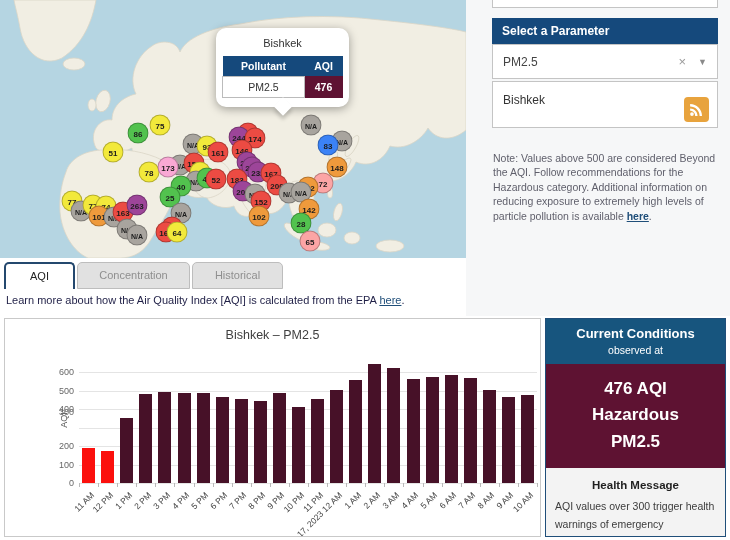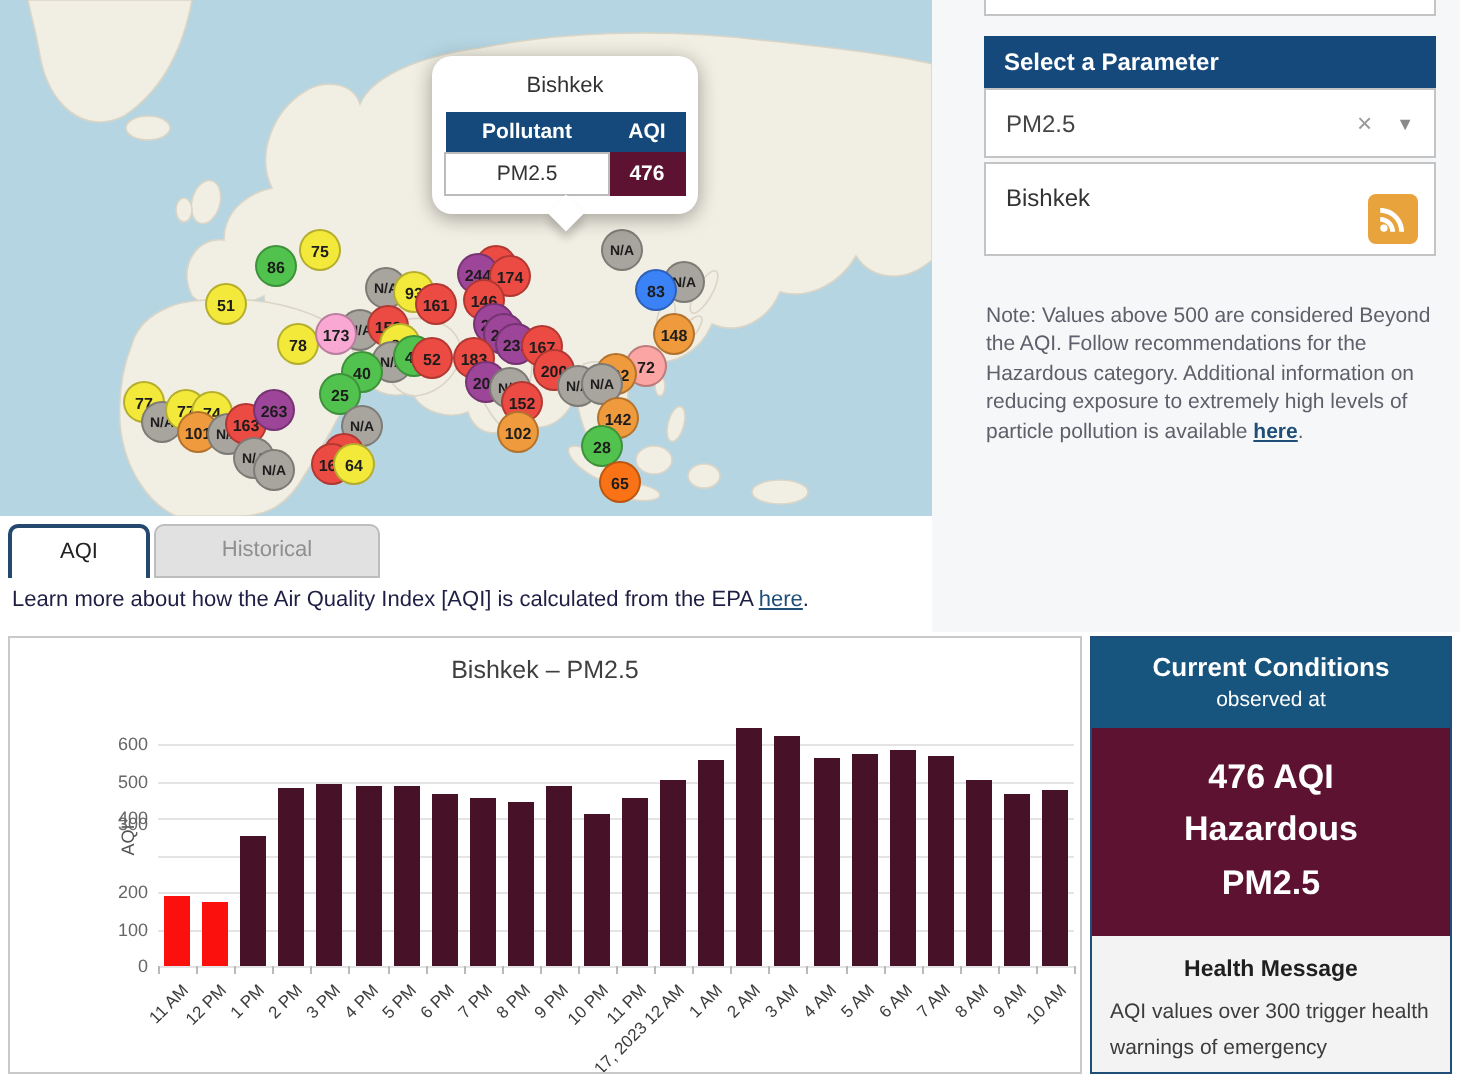--- a/index.html
+++ b/index.html
@@ -168,21 +168,21 @@
       <div class="marker na" style="left: 311px; top: 125px; background: rgb(168, 164, 158);">N/A</div>
       <div class="marker na" style="left: 342px; top: 141px; background: rgb(168, 164, 158);">N/A</div>
       <div class="marker" style="left: 328px; top: 145px; background: #3b82f6;">83</div>
       <div class="marker" style="left: 337px; top: 167px; background: rgb(239, 154, 60);">148</div>
       <div class="marker" style="left: 323px; top: 183px; background: #fca5a5;">72</div>
       <div class="marker" style="left: 308px; top: 187px; background: rgb(239, 154, 60);">132</div>
       <div class="marker na" style="left: 289px; top: 193px; background: rgb(168, 164, 158);">N/A</div>
       <div class="marker na" style="left: 301px; top: 192px; background: rgb(168, 164, 158);">N/A</div>
       <div class="marker" style="left: 309px; top: 209px; background: rgb(239, 154, 60);">142</div>
       <div class="marker" style="left: 301px; top: 223px; background: rgb(82, 194, 78);">28</div>
-      <div class="marker" style="left: 310px; top: 241px; background: #f97316;">65</div>
+      <div class="marker" style="left: 310px; top: 241px; background: #fca5a5;">65</div>
     </div>
 
   <div class="popup">
     <div class="popup-city">Bishkek</div>
     <table>
       <tbody>
           <tr>
         <th>Pollutant</th>
         <th>AQI</th>
       </tr>
@@ -215,20 +215,21 @@
       <path fill="#fff" d="M3 10.5v3.4c3.9 0 7.1 3.2 7.1 7.1h3.4C13.5 15.2 8.8 10.5 3 10.5z"></path>
       <path fill="#fff" d="M3 4.2v3.4c7.4 0 13.4 6 13.4 13.4h3.4C19.8 11.7 12.3 4.2 3 4.2z"></path>
     </svg>
   </span>
 </div>
 
 <p class="note"><span>Note: Values above 500 are considered Beyond the AQI. Follow recommendations for the Hazardous category. Additional information on reducing exposure to extremely high levels of particle pollution is available </span><a href="#">here</a><span>.</span></p>
 
 <div class="tab-bar">
     <div class="tab active">AQI</div>
+    <div class="tab">Concentration</div>
     <div class="tab">Historical</div>
   </div>
 
 <p class="learn-more"><span>Learn more about how the Air Quality Index [AQI] is calculated from the EPA </span><a href="#">here</a><span>.</span></p>
 
 <div class="chart-card">
   <div class="chart-title">Bishkek – PM2.5</div>
   <div class="ylabel-rot">AQI</div>
   <div class="chart-plot">
       <div class="gridline" style="top: 122px;"></div>

